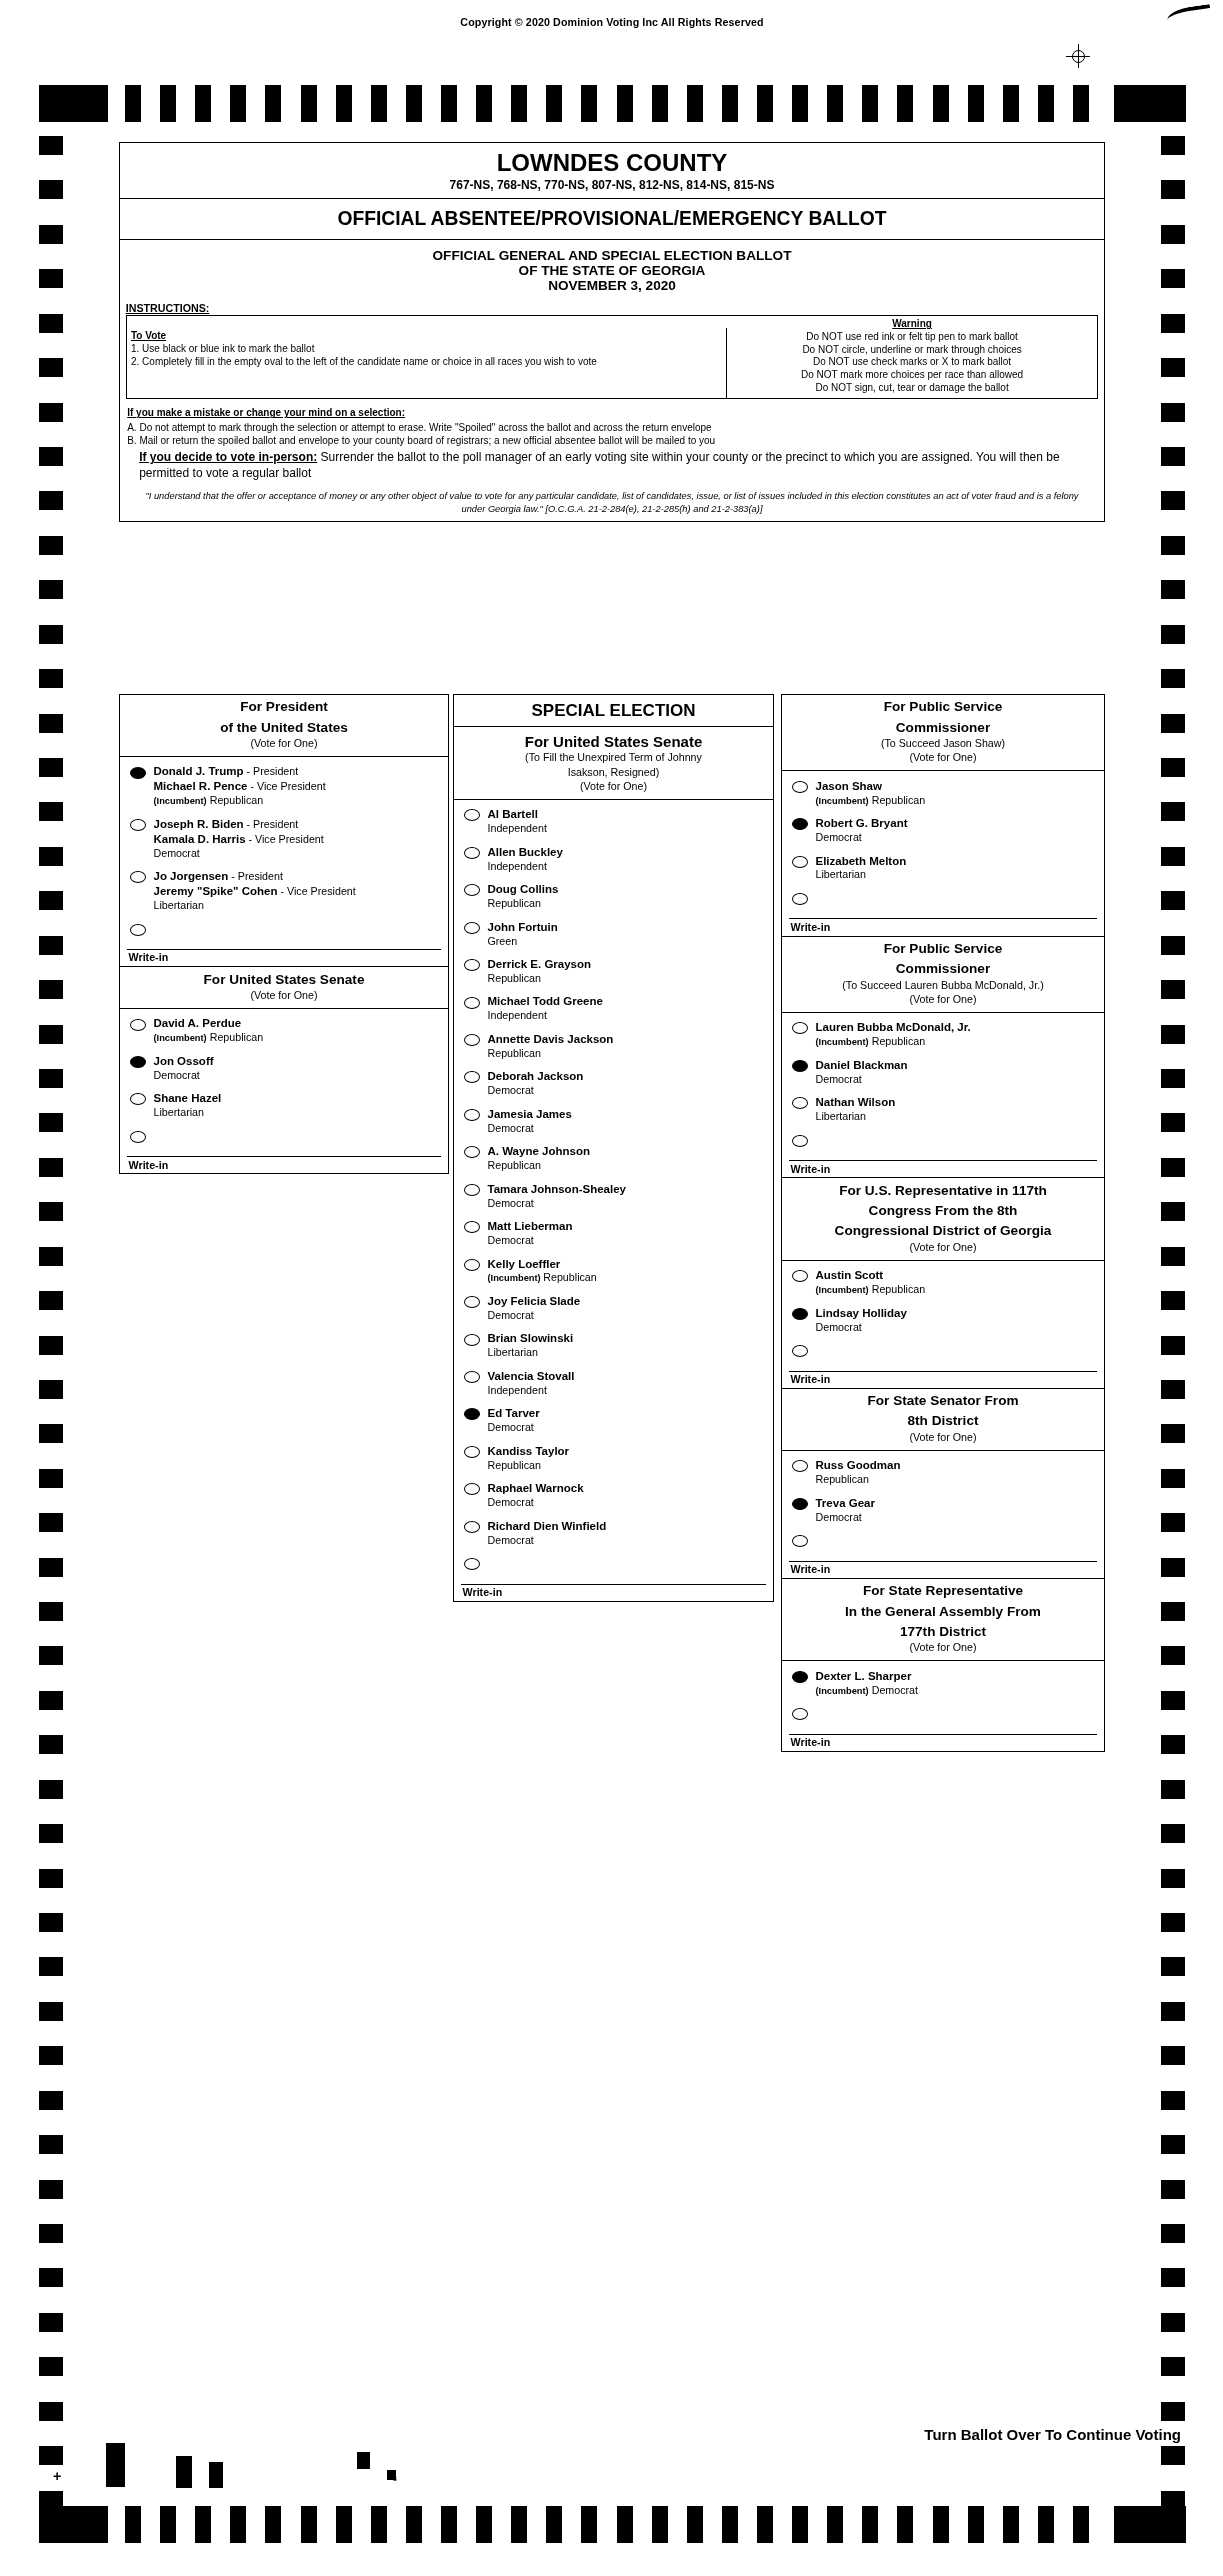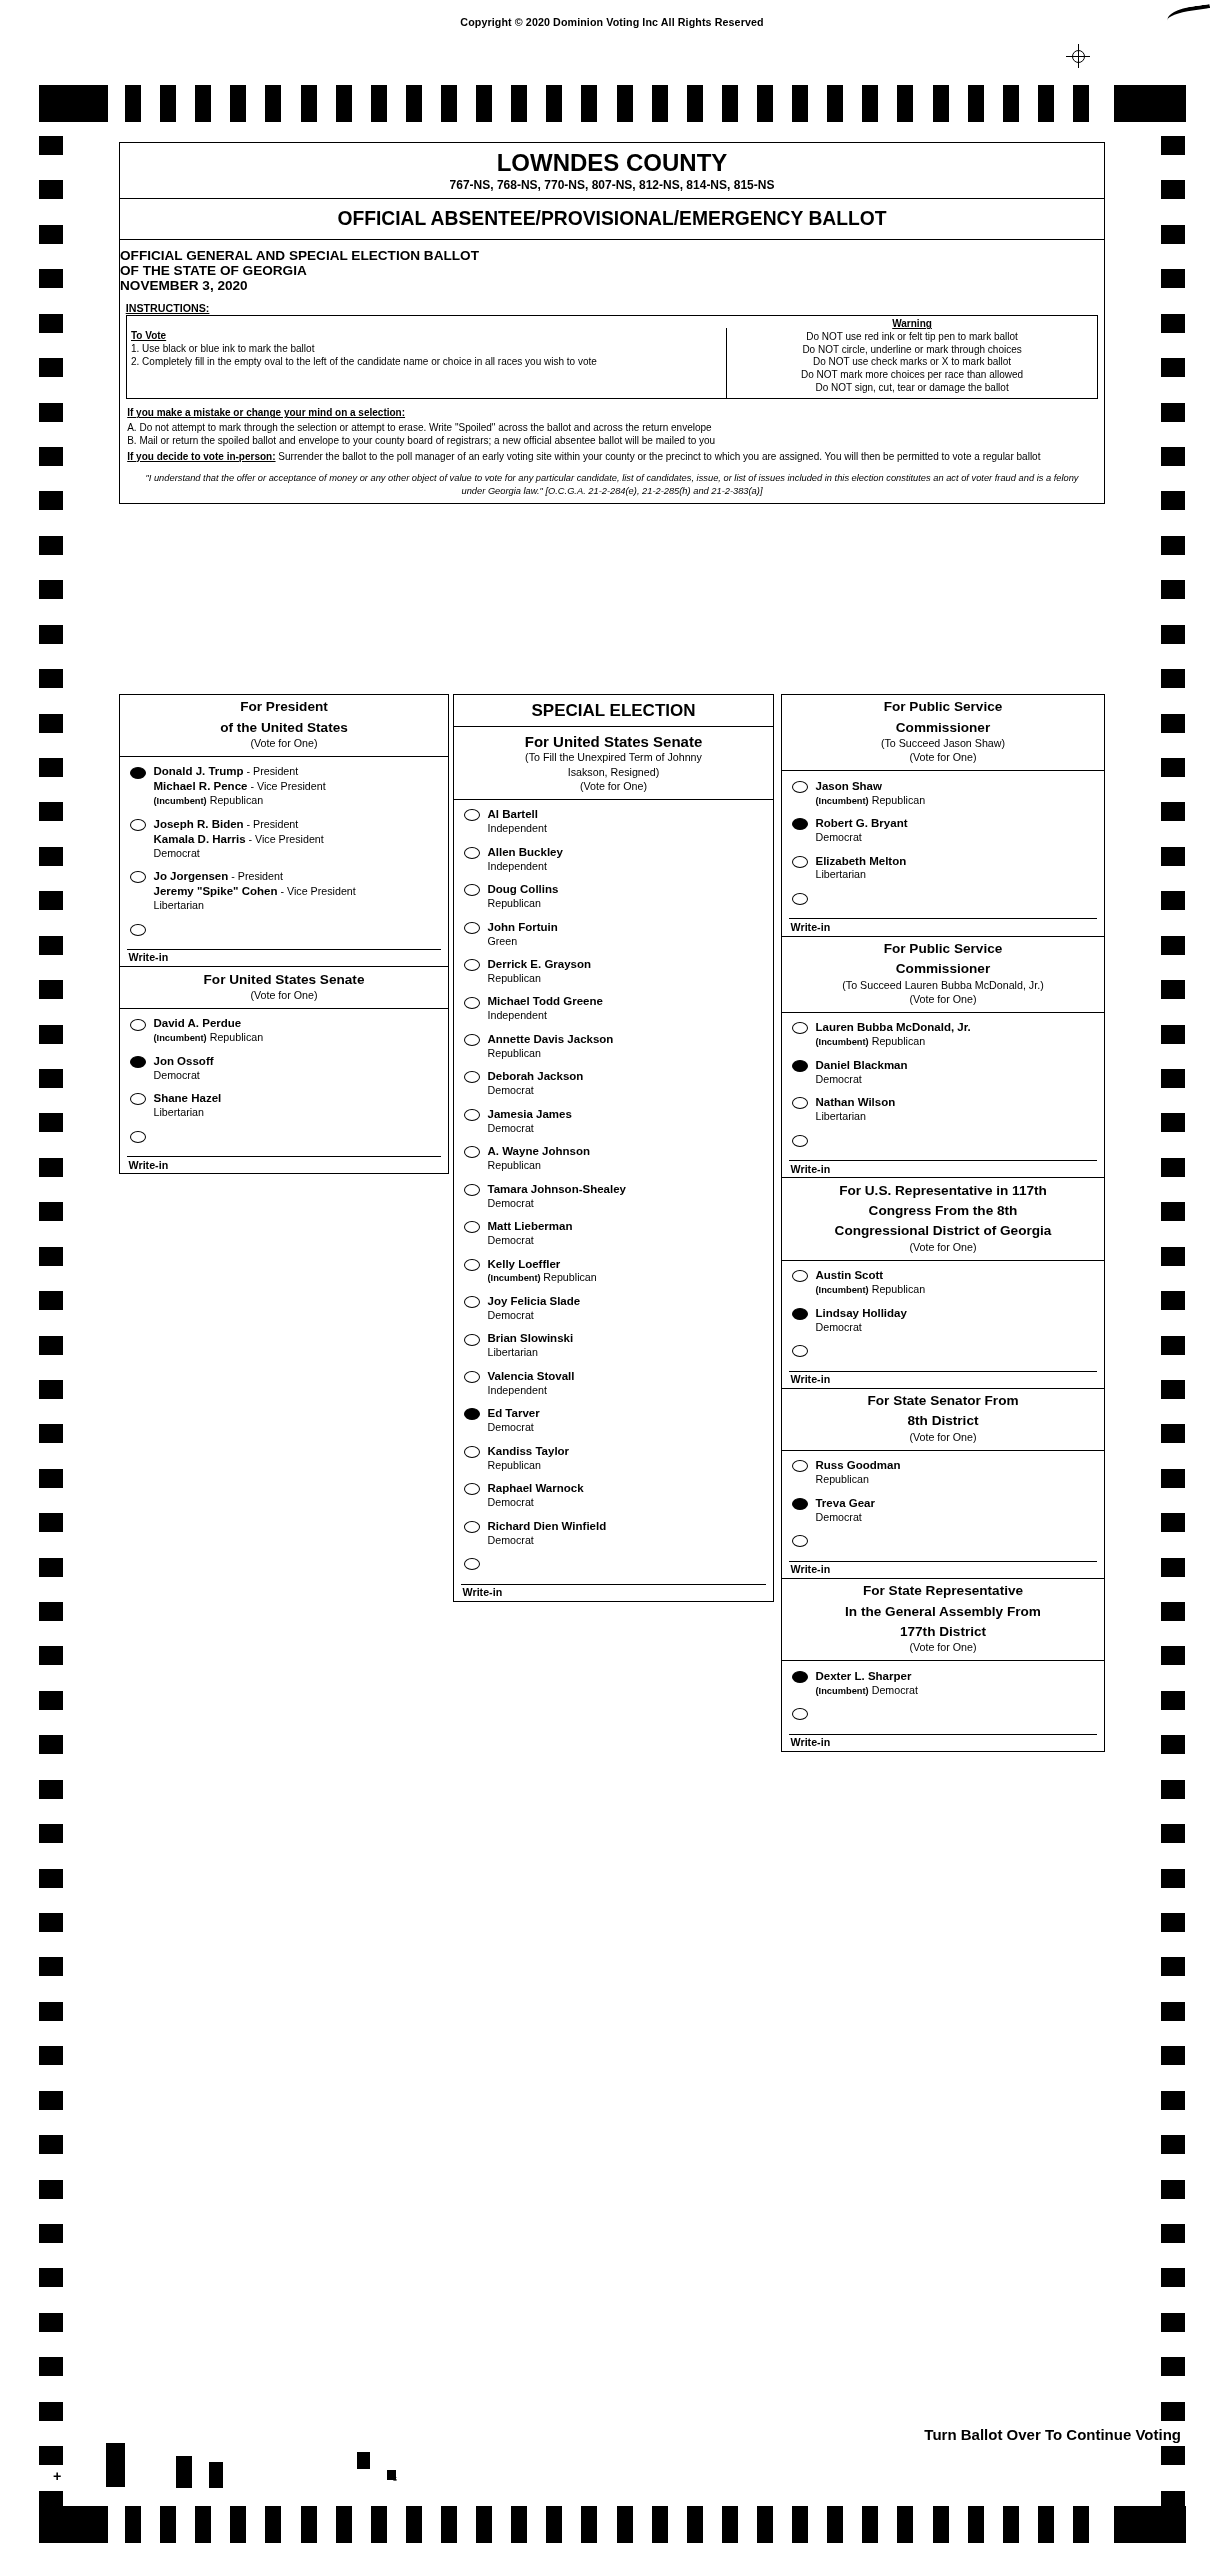--- a/index.html
+++ b/index.html
@@ -127,21 +127,21 @@
     padding-bottom: 5.7px;
   }
   .hdr-divider { border-top: 1.4px solid #000; }
   .hdr-official {
     text-align: center;
     font-size: 19.3px;
     font-weight: bold;
     padding: 9.3px 0 9.3px 0;
   }
   .hdr-sub1, .hdr-sub2, .hdr-date {
-    text-align: left;
+    text-align: center;
     font-weight: bold;
   }
   .hdr-sub1 { font-size: 13.6px; padding-top: 7.2px; }
   .hdr-sub2 { font-size: 13.6px; }
   .hdr-date { font-size: 13.6px; padding-bottom: 7.2px; }
 
   .instructions-label {
     font-size: 10.7px;
     font-weight: bold;
     padding: 2.1px 0 1.4px 5.7px;
@@ -178,22 +178,23 @@
     font-size: 10px;
     line-height: 1.32;
   }
   .mistake-block .ttl {
     font-weight: bold;
     text-decoration: underline;
     margin-bottom: 1.4px;
   }
   .inperson {
     padding: 1.4px 7.2px 4.3px 7.2px;
-    font-size: 10px;
+    font-size: 12px;
     line-height: 1.32;
+    margin-left: 12px;
   }
   .inperson .ttl {
     font-weight: bold;
     text-decoration: underline;
   }
   .attest {
     padding: 4.3px 18.6px 5.7px 18.6px;
     font-size: 9.3px;
     font-style: italic;
     text-align: center;

